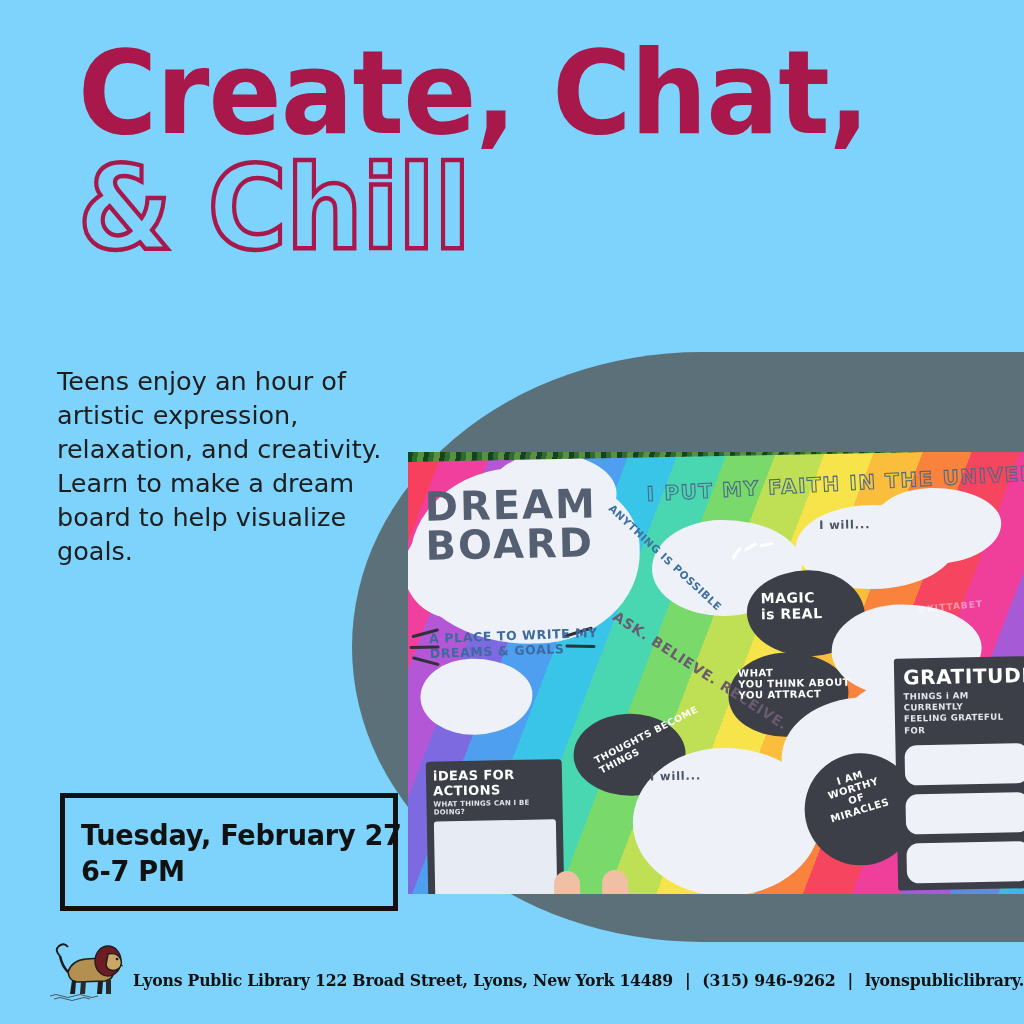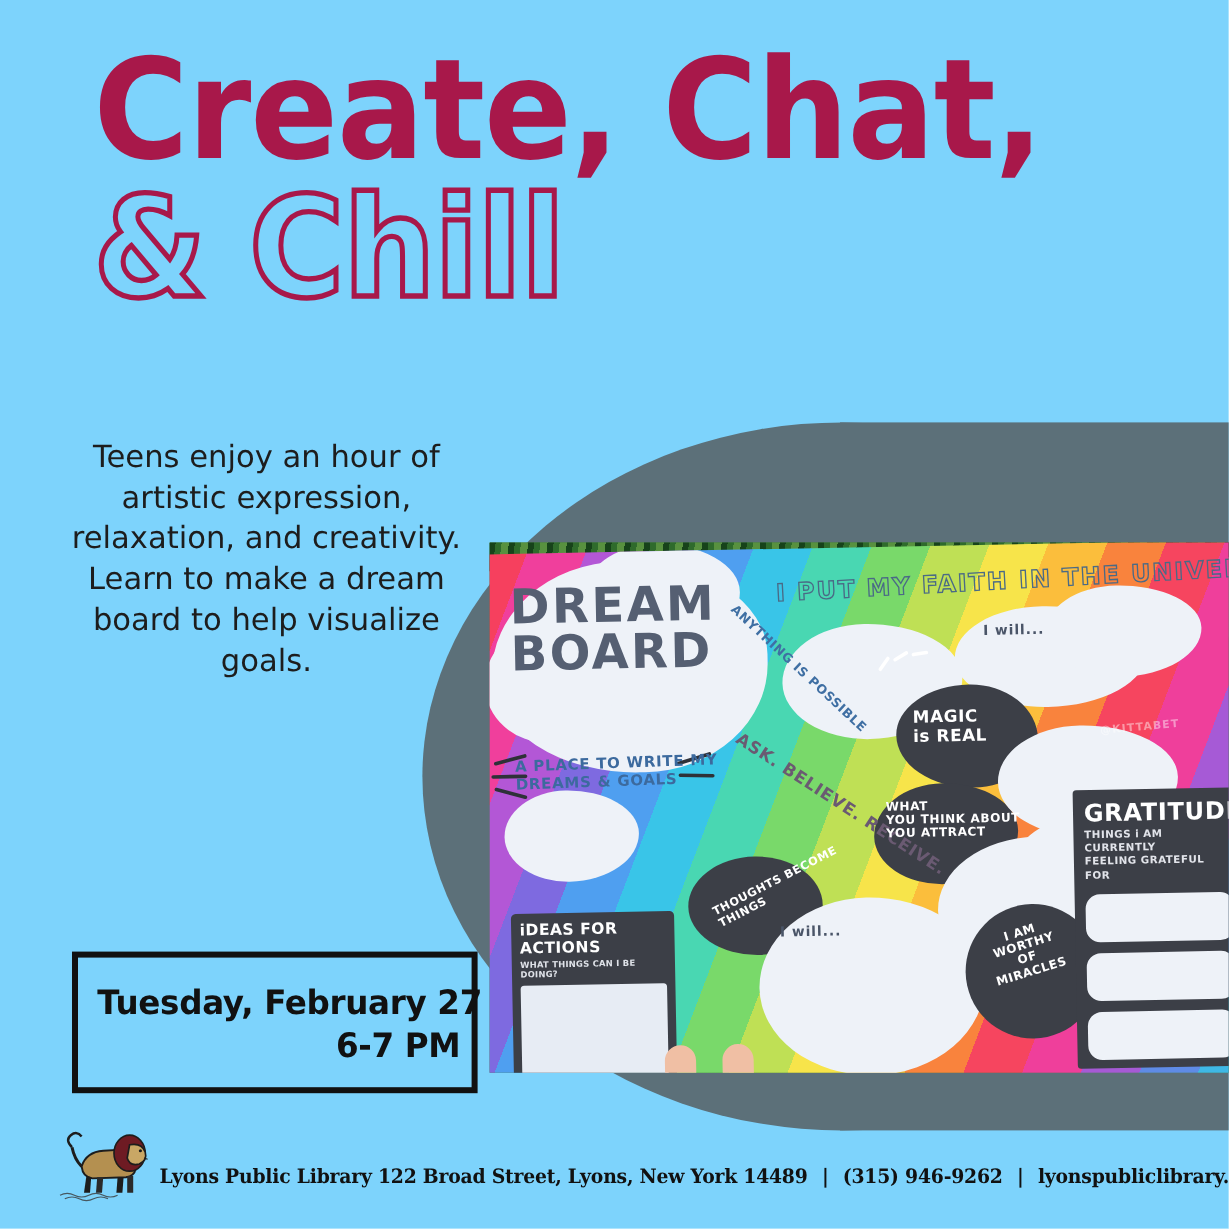--- a/index.html
+++ b/index.html
@@ -74,35 +74,34 @@
     left: 57px;
     top: 365px;
     width: 330px;
     z-index: 6;
     color: #1d1d1d;
     font-family: "DejaVu Sans", sans-serif;
     font-size: 25.5px;
     line-height: 1.33;
     font-weight: 400;
   }
-  .body-copy p { margin: 0; text-align: center; }
+  .body-copy p { margin: 0; }
   .body-copy p.second { margin-top: 34px; }
 
   
   .date-box {
     position: absolute;
     left: 60px;
     top: 793px;
     width: 338px;
     height: 118px;
     border: 5px solid #111111;
     background: transparent;
     z-index: 7;
     padding: 20px 0 0 16px;
-    text-align: right;
   }
   .date-line {
     font-family: "DejaVu Sans", sans-serif;
     font-weight: 700;
     font-size: 28px;
     color: #111111;
     letter-spacing: -0.3px;
     line-height: 1.28;
     white-space: nowrap;
     transform: scaleX(0.97);

